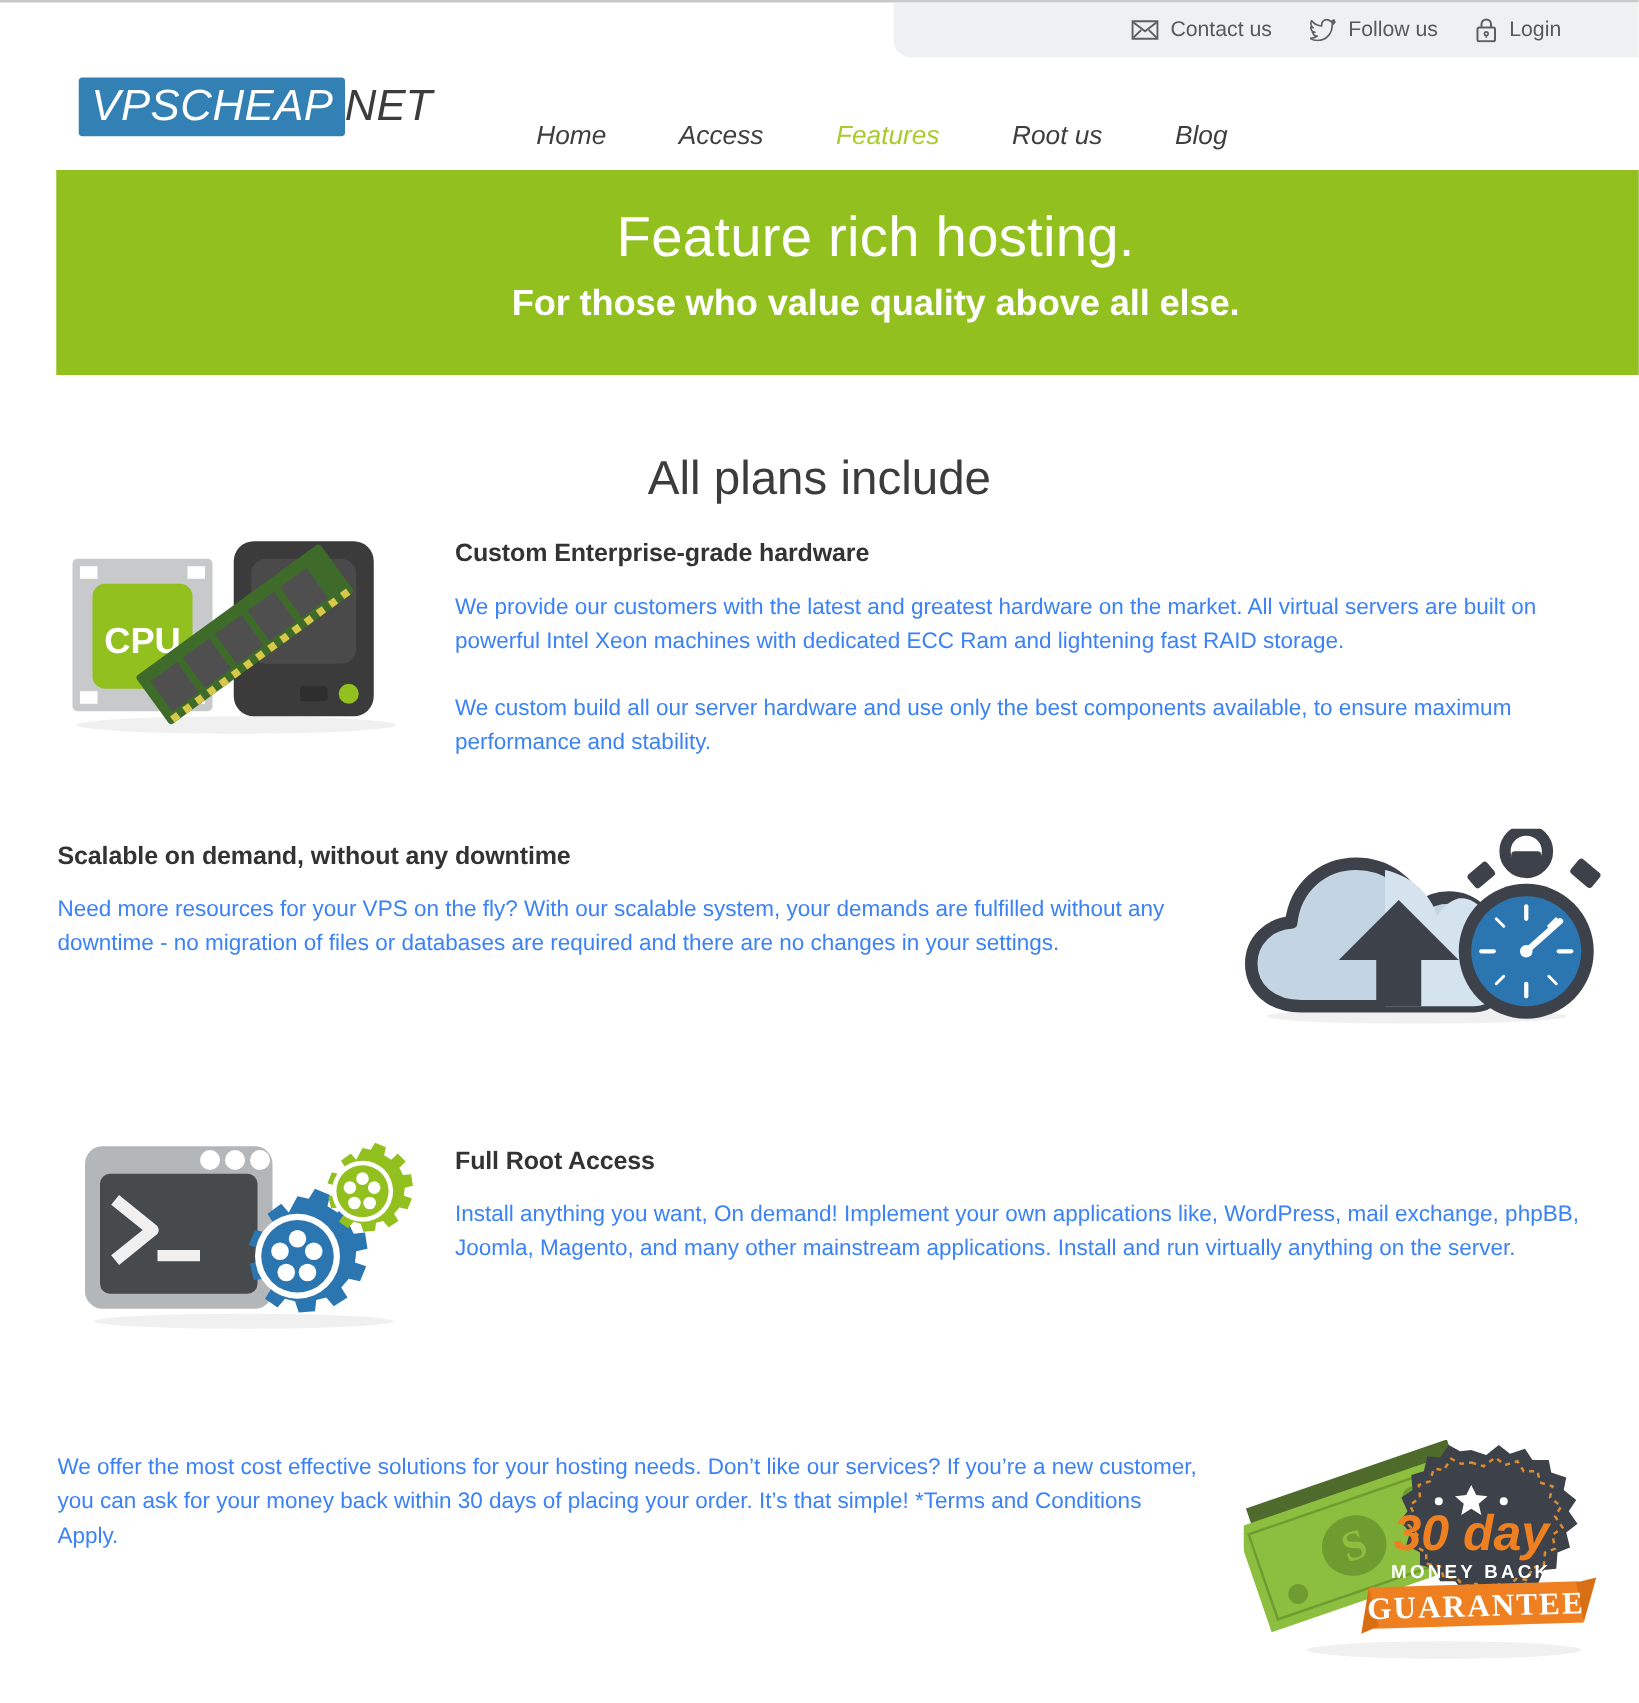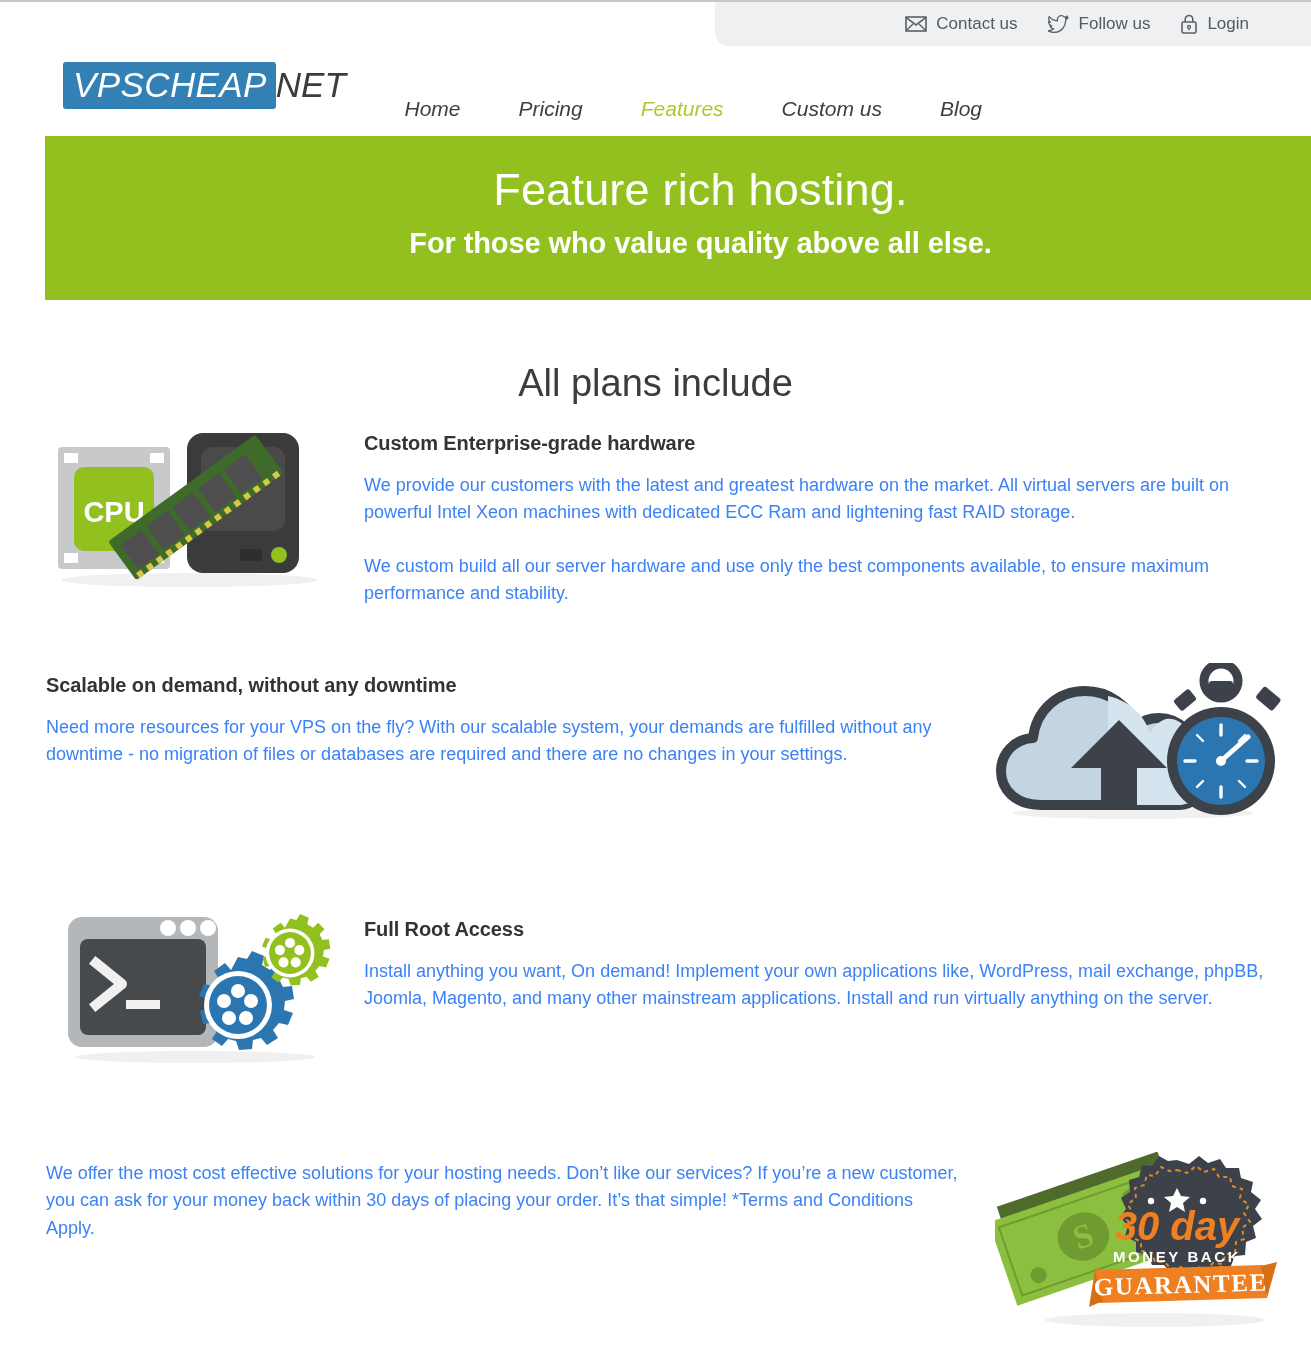--- a/index.html
+++ b/index.html
@@ -199,23 +199,23 @@
 
 <div class="header">
 
   <div class="logo">
     <span class="logo-mark">VPSCHEAP</span>
     <span class="logo-tld">NET</span>
   </div>
 
   <nav class="nav">
     <a>Home</a>
-    <a>Pricing</a>
+    <a>Access</a>
     <a class="active">Features</a>
-    <a>Custom us</a>
+    <a>Root us</a>
     <a>Blog</a>
   </nav>
 </div>
 
 <div class="hero">
   <h1>Feature rich hosting.</h1>
   <h2>For those who value quality above all else.</h2>
 </div>
 
 <div class="section-title">All plans include</div>

